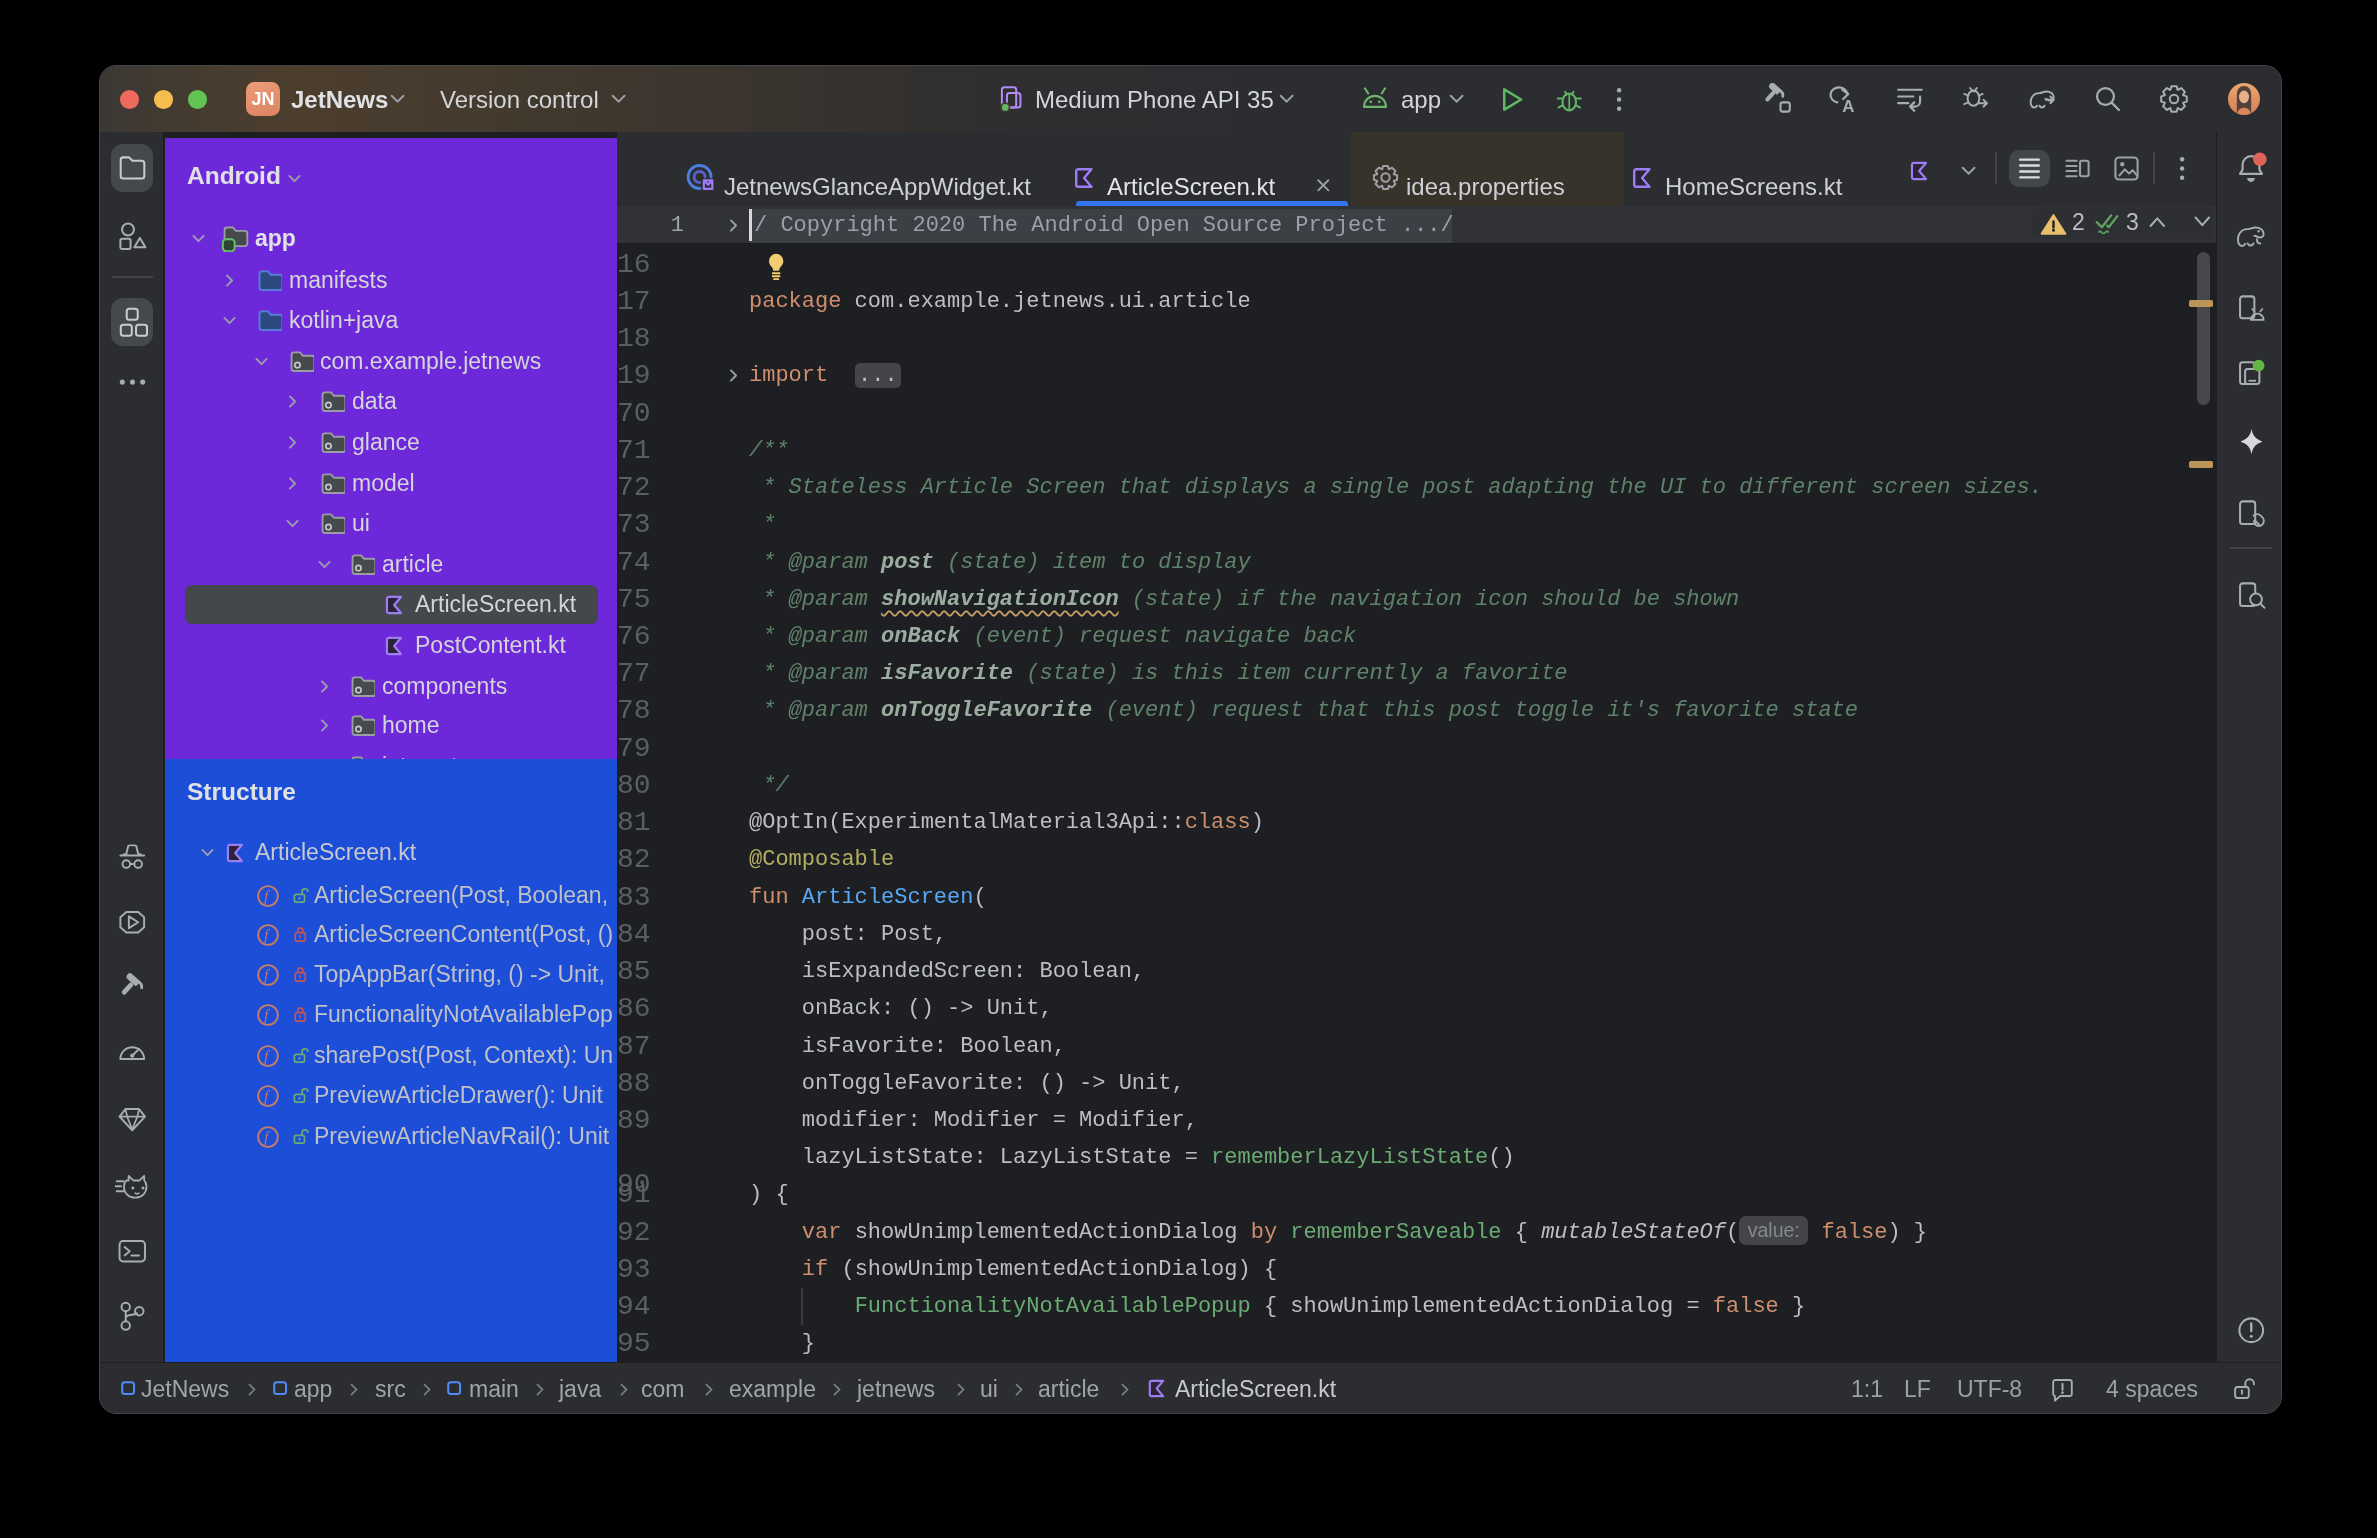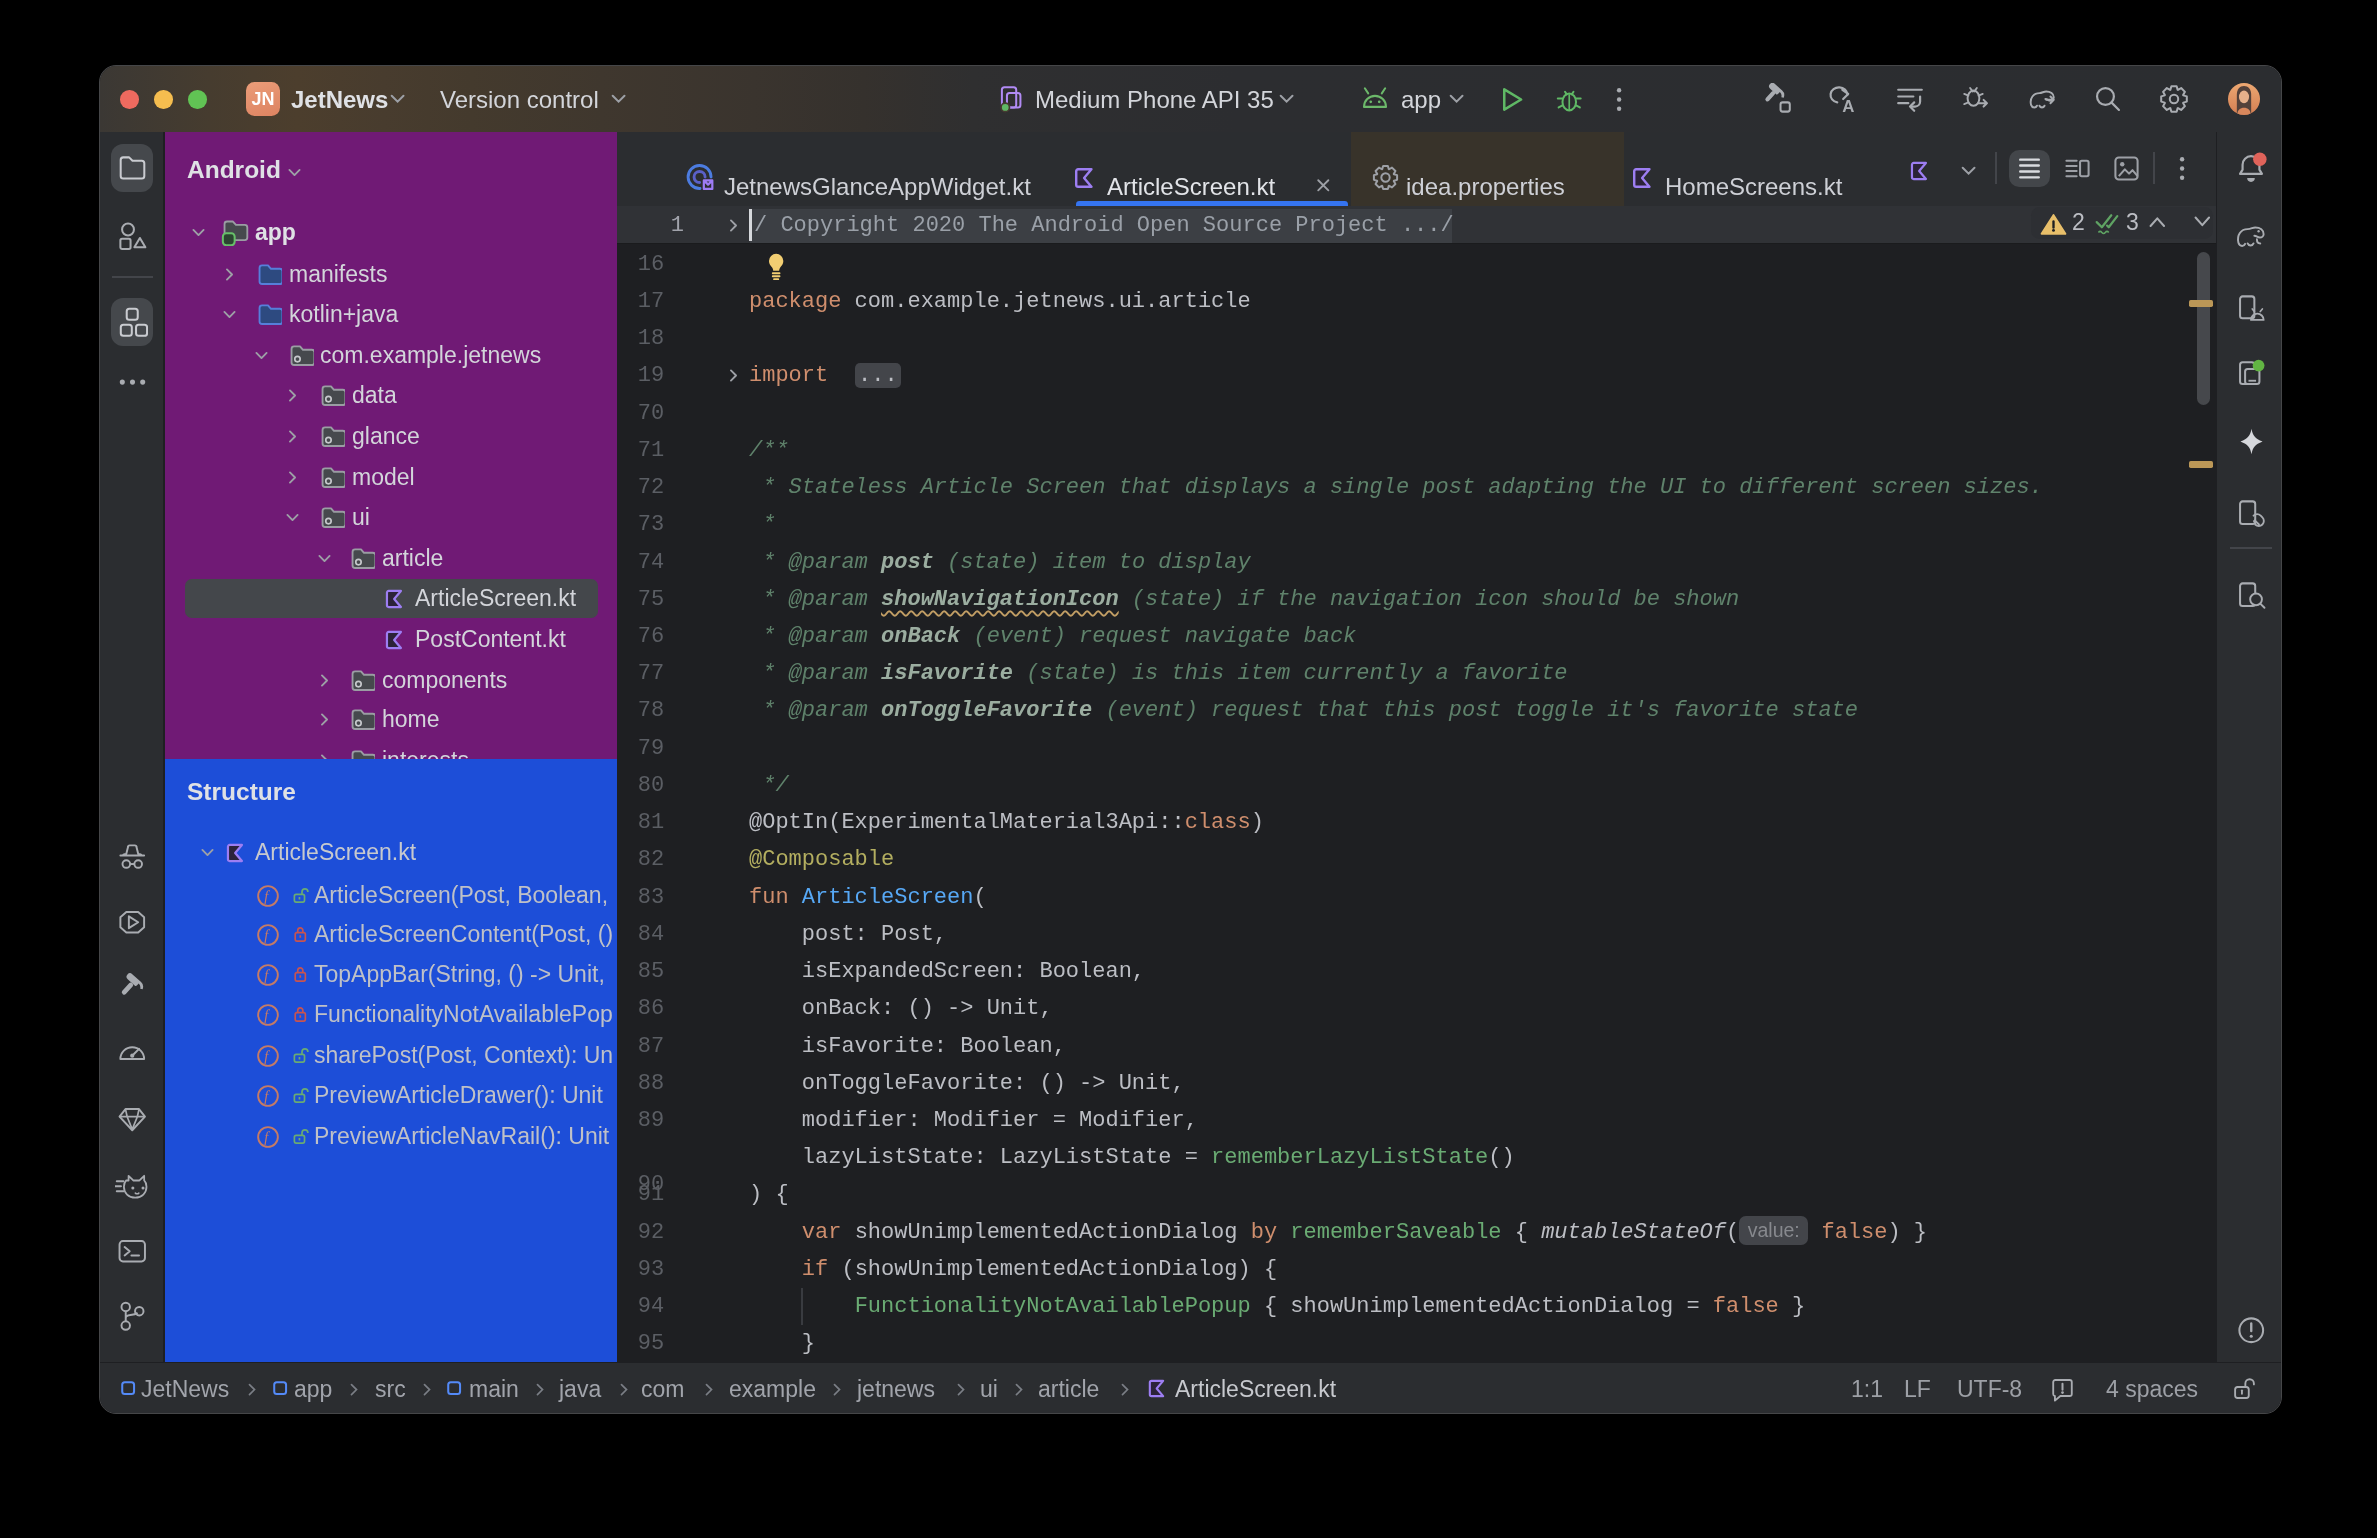--- a/index.html
+++ b/index.html
@@ -4,28 +4,28 @@
 <style>
 html,body{margin:0;padding:0;background:#000;width:2377px;height:1538px;overflow:hidden}
 *{box-sizing:border-box}
 body{font-family:"Liberation Sans",sans-serif;-webkit-font-smoothing:antialiased}
 .abs{position:absolute}
 .win{position:absolute;left:99px;top:65px;width:2183px;height:1349px;background:#1E1F22;border:0.8px solid #454648;border-radius:17px;overflow:hidden}
 .tb{position:absolute;left:0;top:0;width:2183px;height:66px;background:linear-gradient(90deg,#3b3834 0%,#463c2f 5%,#4c3e2d 9%,#483c2e 13%,#443a2d 17%,#3f372e 23%,#3a342e 30%,#35312d 35%,#2f2f30 40%,#2c2d30 52%,#2b2d30 100%)}
 .tl{position:absolute;top:24px;width:18.6px;height:18.6px;border-radius:50%}
 .tbtxt{position:absolute;top:20.3px;font-size:24px;color:#dfe1e5;white-space:nowrap}
 .ls{position:absolute;left:0;top:66px;width:64px;height:1230px;background:#2B2D30;border-right:0.8px solid #1e1f22}
-.pp{position:absolute;left:65px;top:66px;width:452px;height:804px;background:#701a75;overflow:hidden}
+.pp{position:absolute;left:65px;top:72px;width:452px;height:804px;background:#6d28d9;overflow:hidden}
 .sp{position:absolute;left:65px;top:693px;width:512px;height:603px;background:#1d4ed8;overflow:hidden}
 .tabbar{position:absolute;left:517px;top:66px;width:1599px;height:74px;background:#2B2D30}
 .ed{position:absolute;left:517px;top:140px;width:1599px;height:1156px;background:#1E1F22;overflow:hidden}
 .rs{position:absolute;left:2116px;top:66px;width:67px;height:1230px;background:#2B2D30;border-left:0.8px solid #1e1f22}
 .sb{position:absolute;left:0;top:1296px;width:2183px;height:52px;background:#2B2D30;border-top:0.8px solid #1e1f22}
 .cl{position:absolute;white-space:pre;font-family:"Liberation Mono",monospace;font-size:22px;line-height:37px;height:37px;color:#BCBEC4}
-.ln{position:absolute;font-family:"Liberation Mono",monospace;font-size:22px;line-height:37px;height:37px;color:#5b5e64;text-align:center;width:68px}
+.ln{position:absolute;font-family:"Liberation Mono",monospace;font-size:28px;line-height:37px;height:37px;color:#5b5e64;text-align:left;width:68px}
 .kw{color:#CF8E6D}
 .doc{color:#5F826B;font-style:italic}
 .docb{color:#9badA0;font-weight:bold;font-style:italic}
 .ann{color:#B3AE60}
 .fnb{color:#57A8F5}
 .gfn{color:#6AAB73}
 .un{text-underline-offset:4.2px;text-decoration-thickness:1.7px}
 .typo{text-decoration:underline wavy #C29E64 1.7px;text-underline-offset:5.1px}
 .chip{display:inline-block;background:#43454A;border-radius:6.8px;font-family:"Liberation Sans",sans-serif;font-size:19.5px;color:#87898e;padding:0 8.5px;line-height:29px;vertical-align:middle;margin-top:-3.4px}
 .tabtxt{font-size:24px;color:#ced0d6;white-space:nowrap}

